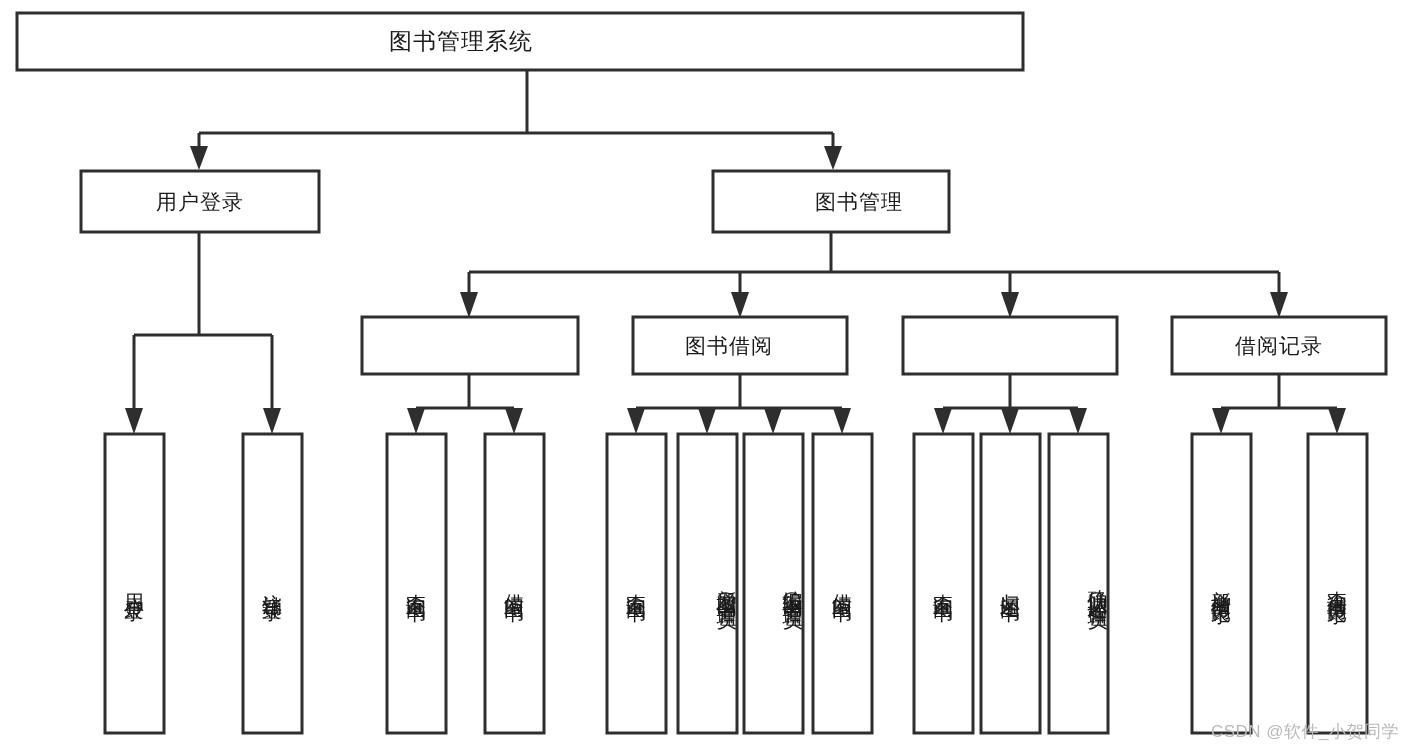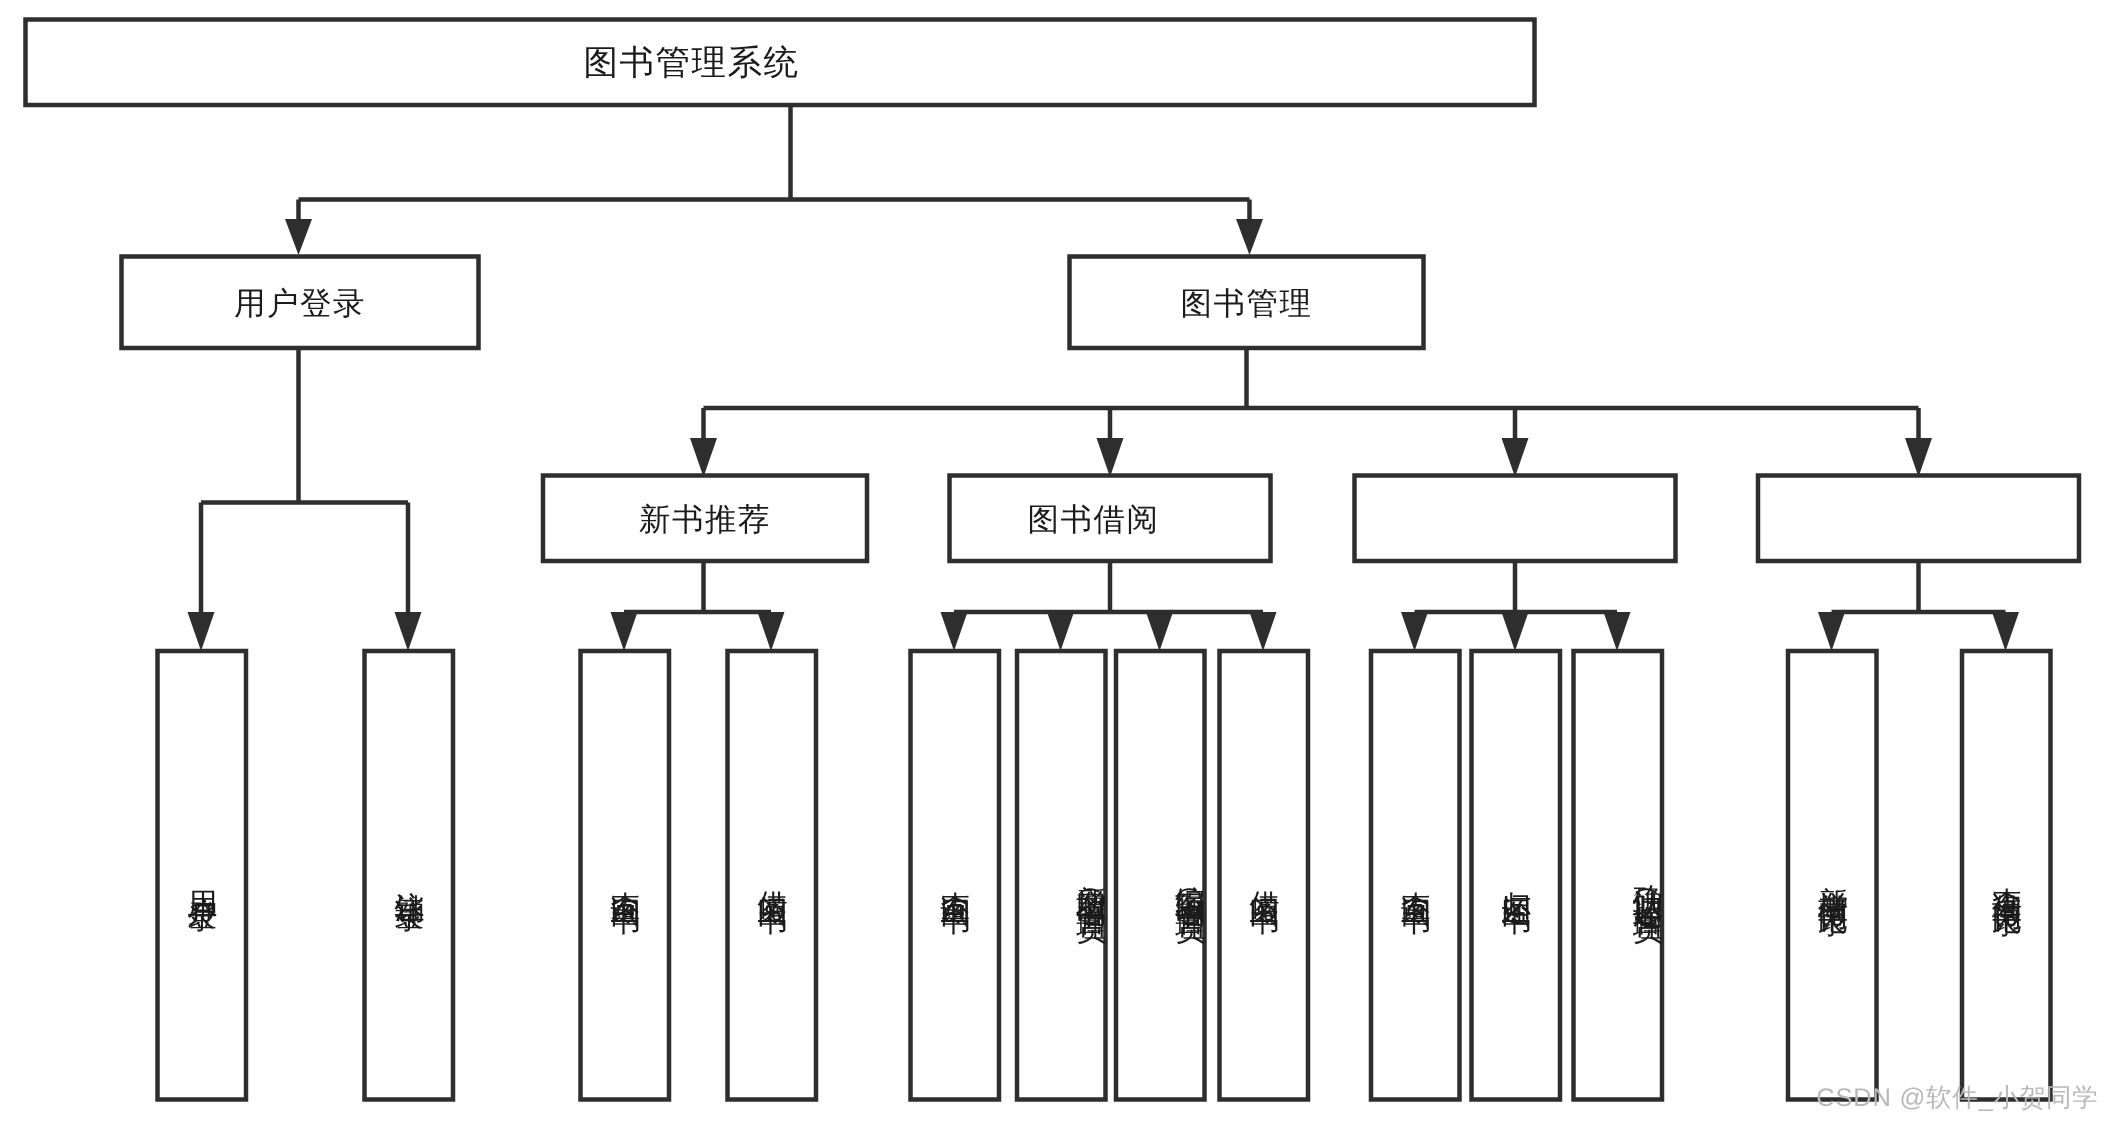--- a/index.html
+++ b/index.html
@@ -147,24 +147,24 @@
     <rect class="node-box" x="981" y="434" width="59" height="299"></rect>
     <rect class="node-box" x="1049" y="434" width="59" height="299"></rect>
 
     <rect class="node-box" x="1192" y="434" width="59" height="299"></rect>
     <rect class="node-box" x="1308" y="434" width="59" height="299"></rect>
   </svg>
 
   <div class="node-label-h" style="left:17px; top:13px; width:888px; height:57px; font-size:23px;">图书管理系统</div>
 
   <div class="node-label-h" style="left:81px; top:171px; width:238px; height:61px;">用户登录</div>
-  <div class="node-label-h" style="left:713px; top:171px; width:236px; height:61px;">图书管理</div>
+  <div class="node-label-h" style="left:741px; top:171px; width:236px; height:61px;">图书管理</div>
 
-  <div class="node-label-h" style="left:362px; top:317px; width:216px; height:57px;">新书推荐</div>
   <div class="node-label-h" style="left:633px; top:317px; width:192px; height:57px;">图书借阅</div>
+  <div class="node-label-h" style="left:1172px; top:317px; width:214px; height:57px;">借阅记录</div>
 
   <div class="node-label-v" style="left:105px; top:434px; width:59px; height:299px;">用户登录</div>
   <div class="node-label-v" style="left:243px; top:434px; width:59px; height:299px;">注销登录</div>
 
   <div class="node-label-v" style="left:387px; top:434px; width:59px; height:299px;">查询图书</div>
   <div class="node-label-v" style="left:485px; top:434px; width:59px; height:299px;">借阅图书</div>
 
   <div class="node-label-v" style="left:607px; top:434px; width:59px; height:299px;">查询图书</div>
   <div class="node-label-v" style="left:678px; top:434px; width:59px; height:299px; align-items:flex-start; padding-top:8px; box-sizing:border-box;">新增图书（管理员）</div>
   <div class="node-label-v" style="left:744px; top:434px; width:59px; height:299px; align-items:flex-start; padding-top:8px; box-sizing:border-box;">编辑图书（管理员）</div>

